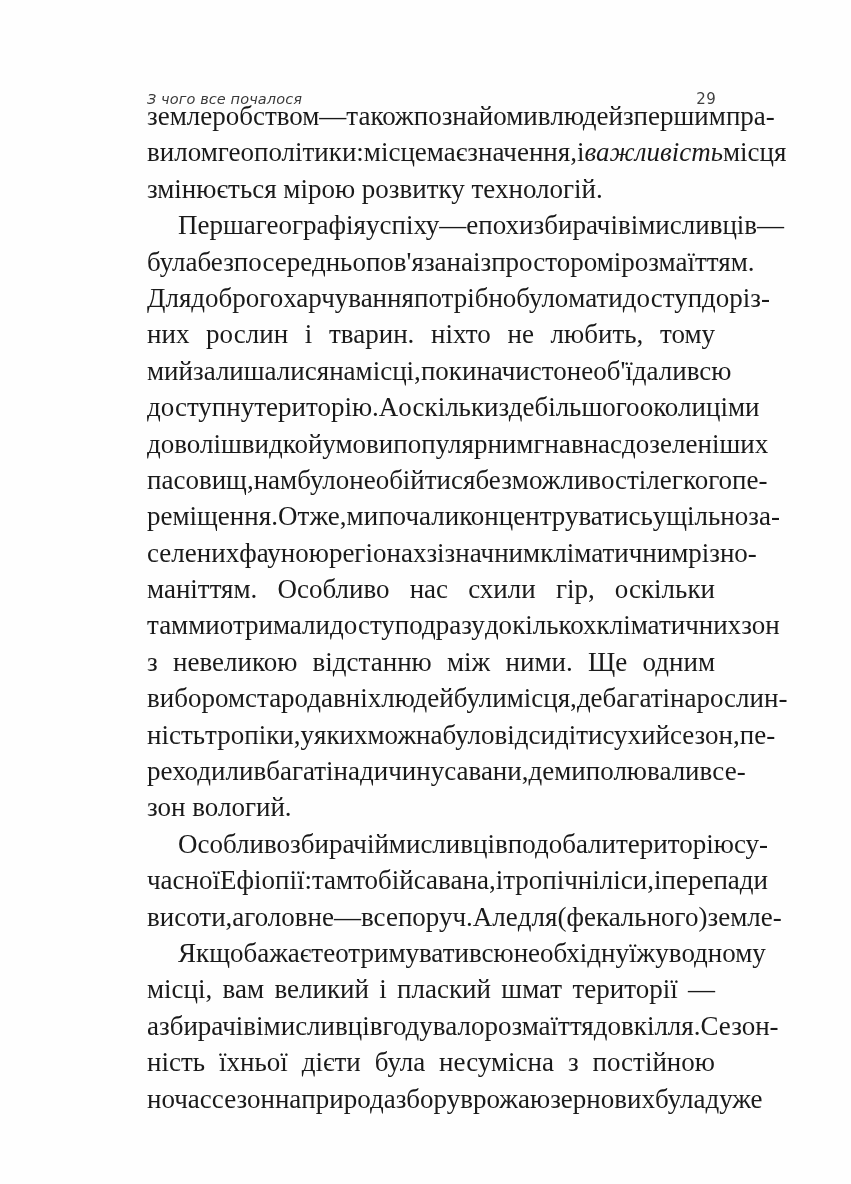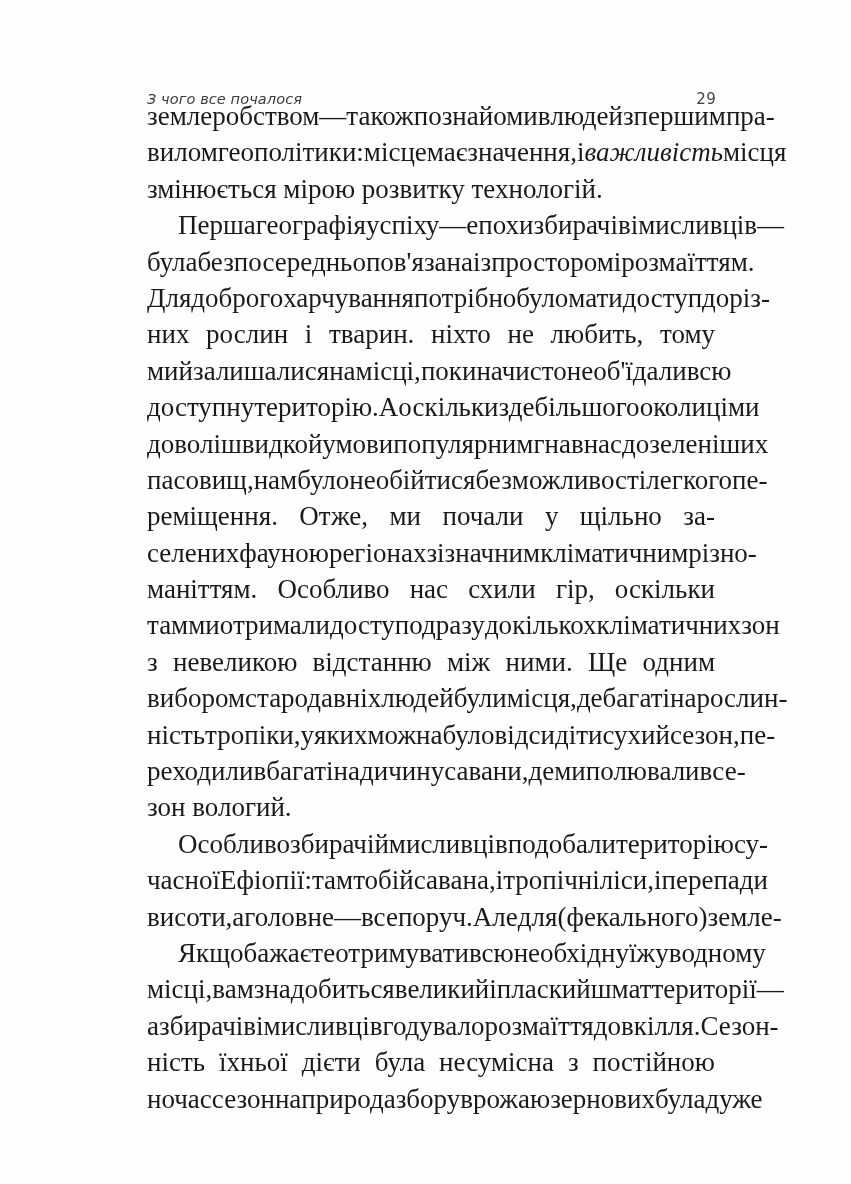--- a/index.html
+++ b/index.html
@@ -194,20 +194,21 @@
           <span class="w">без</span>
           <span class="w">можливості</span>
           <span class="w">легкого</span>
           <span class="w">пе-</span>
         </div>
         <div class="line just">
           <span class="w">реміщення.</span>
           <span class="w">Отже,</span>
           <span class="w">ми</span>
           <span class="w">почали</span>
+          <span class="w">концентруватись</span>
           <span class="w">у</span>
           <span class="w">щільно</span>
           <span class="w">за-</span>
         </div>
         <div class="line just">
           <span class="w">селених</span>
           <span class="w">фауною</span>
           <span class="w">регіонах</span>
           <span class="w">зі</span>
           <span class="w">значним</span>
@@ -323,21 +324,20 @@
           <span class="w">отримувати</span>
           <span class="w">всю</span>
           <span class="w">необхідну</span>
           <span class="w">їжу</span>
           <span class="w">в</span>
           <span class="w">одному</span>
         </div>
         <div class="line just">
           <span class="w">місці,</span>
           <span class="w">вам</span>
-          <span class="w">знадобиться</span>
           <span class="w">великий</span>
           <span class="w">і</span>
           <span class="w">плаский</span>
           <span class="w">шмат</span>
           <span class="w">території</span>
           <span class="w">—</span>
         </div>
         <div class="line just">
           <span class="w">а</span>
           <span class="w">збирачів</span>

